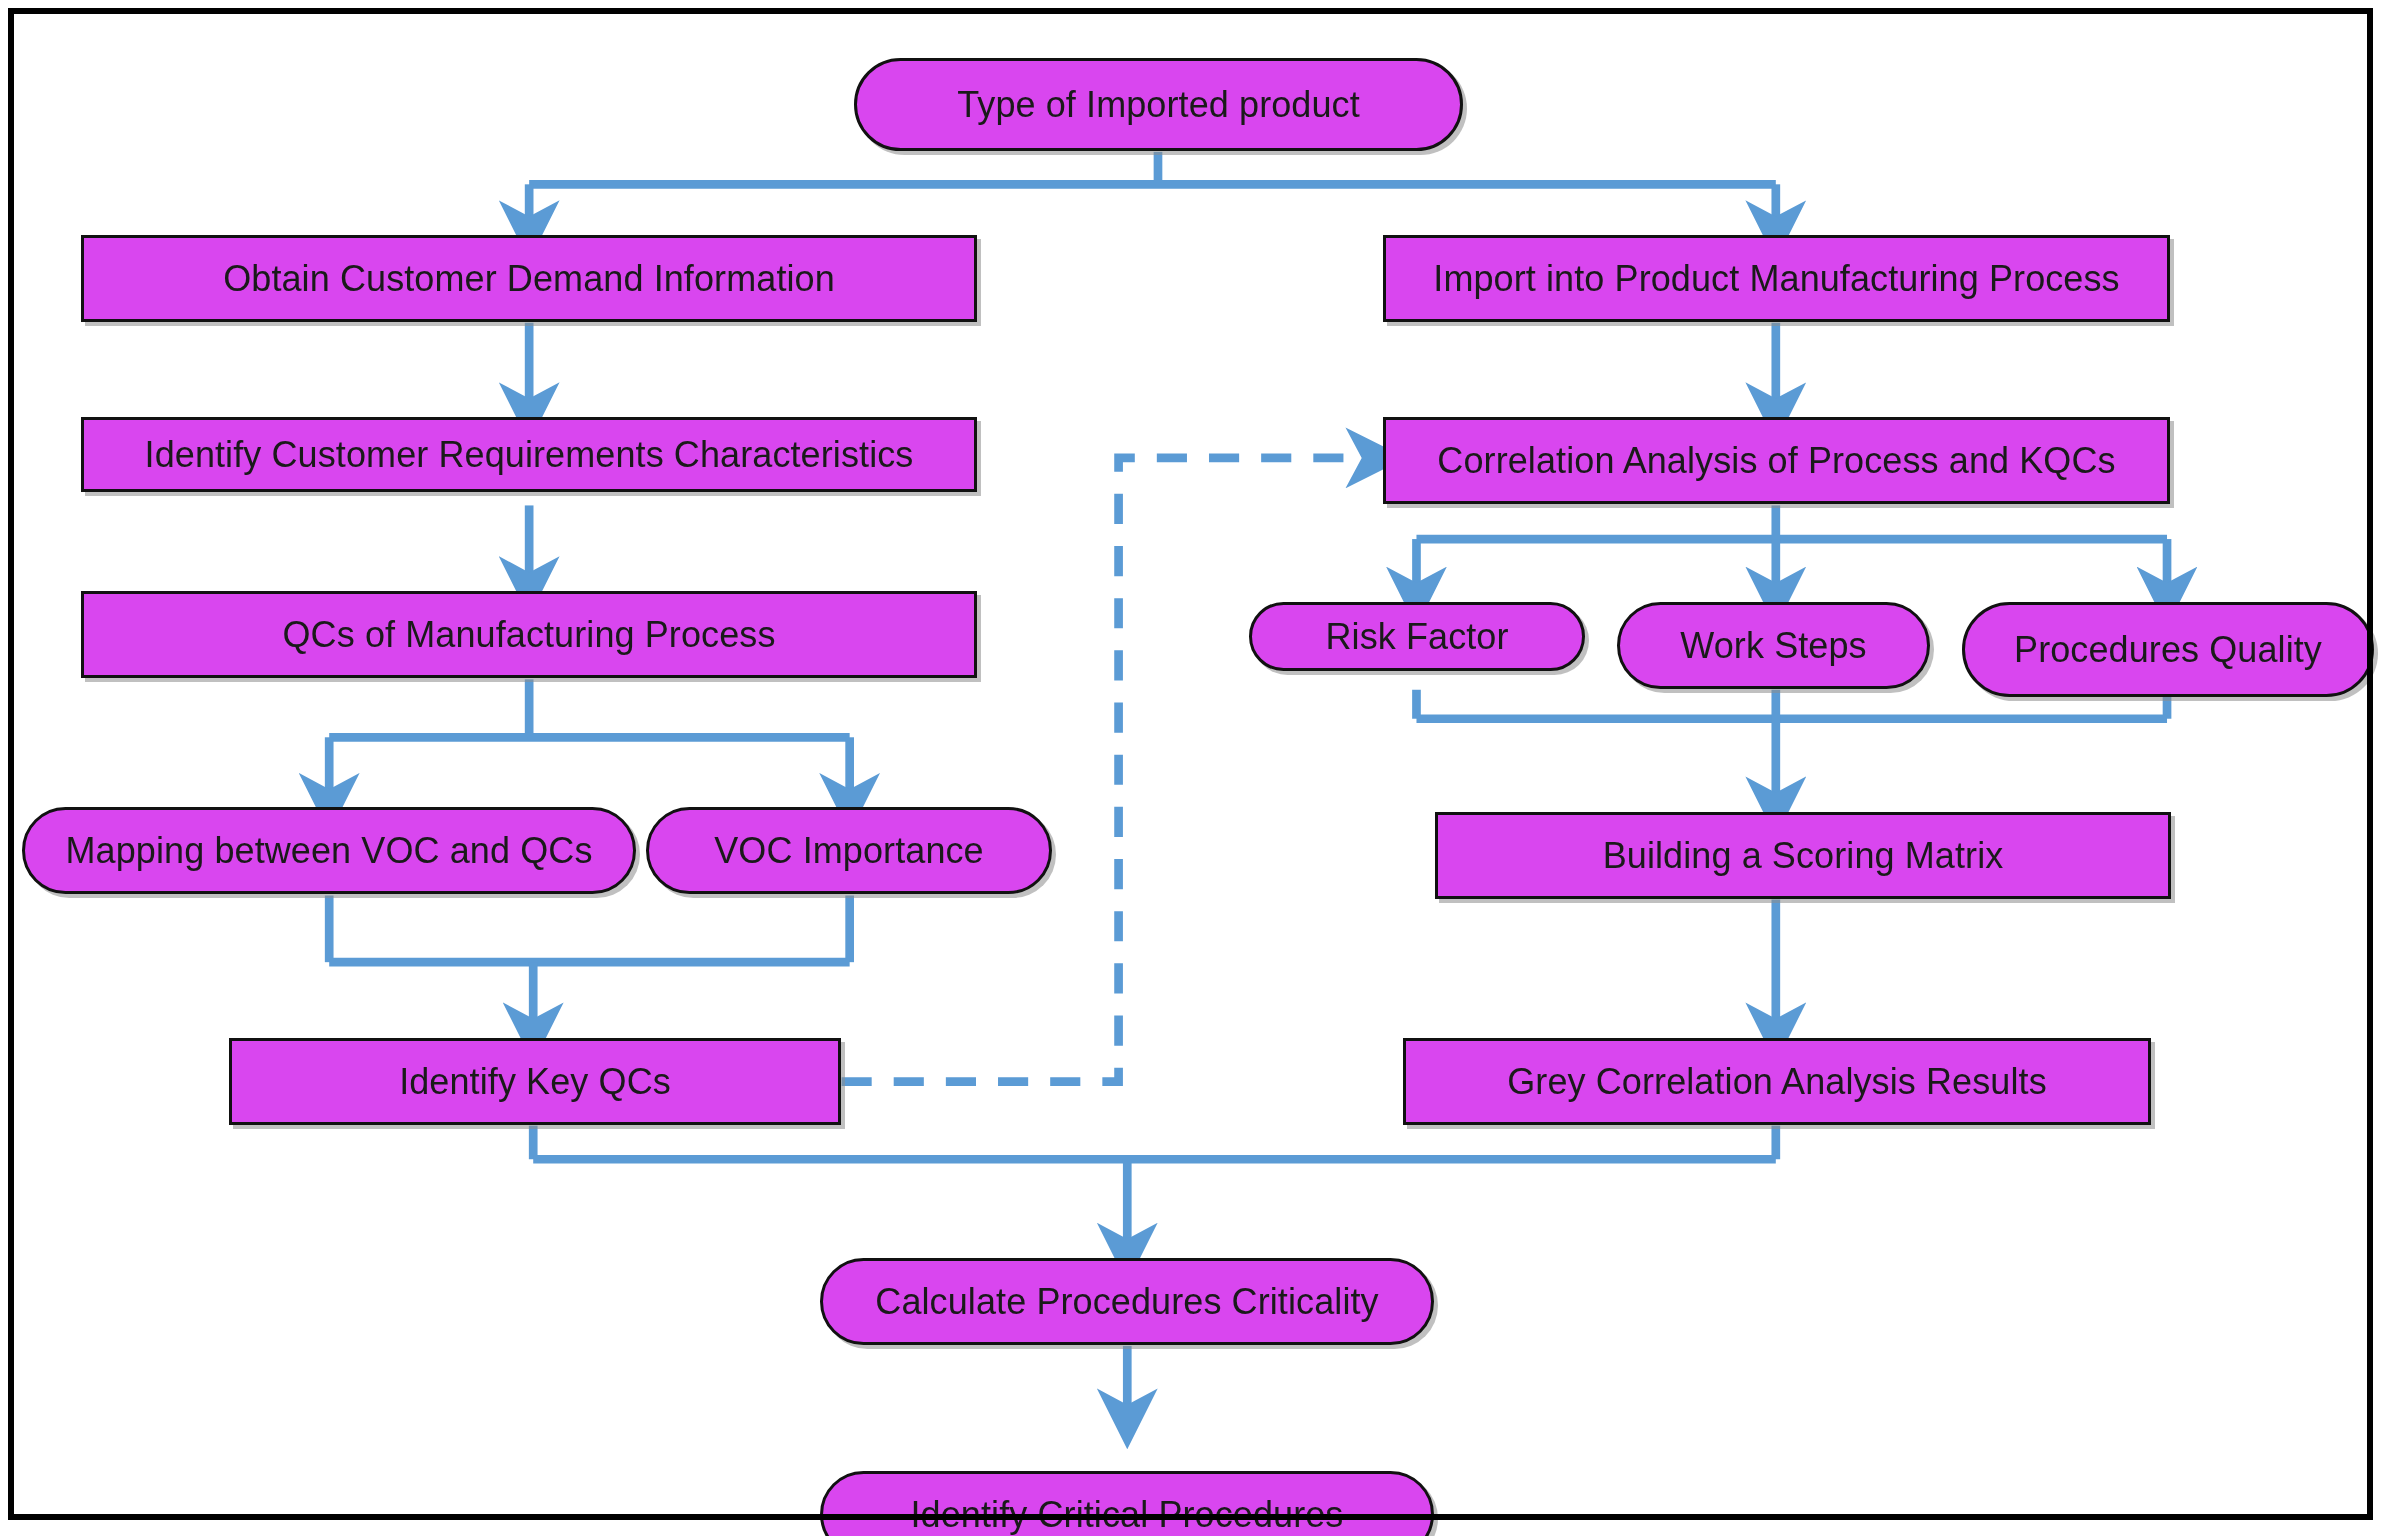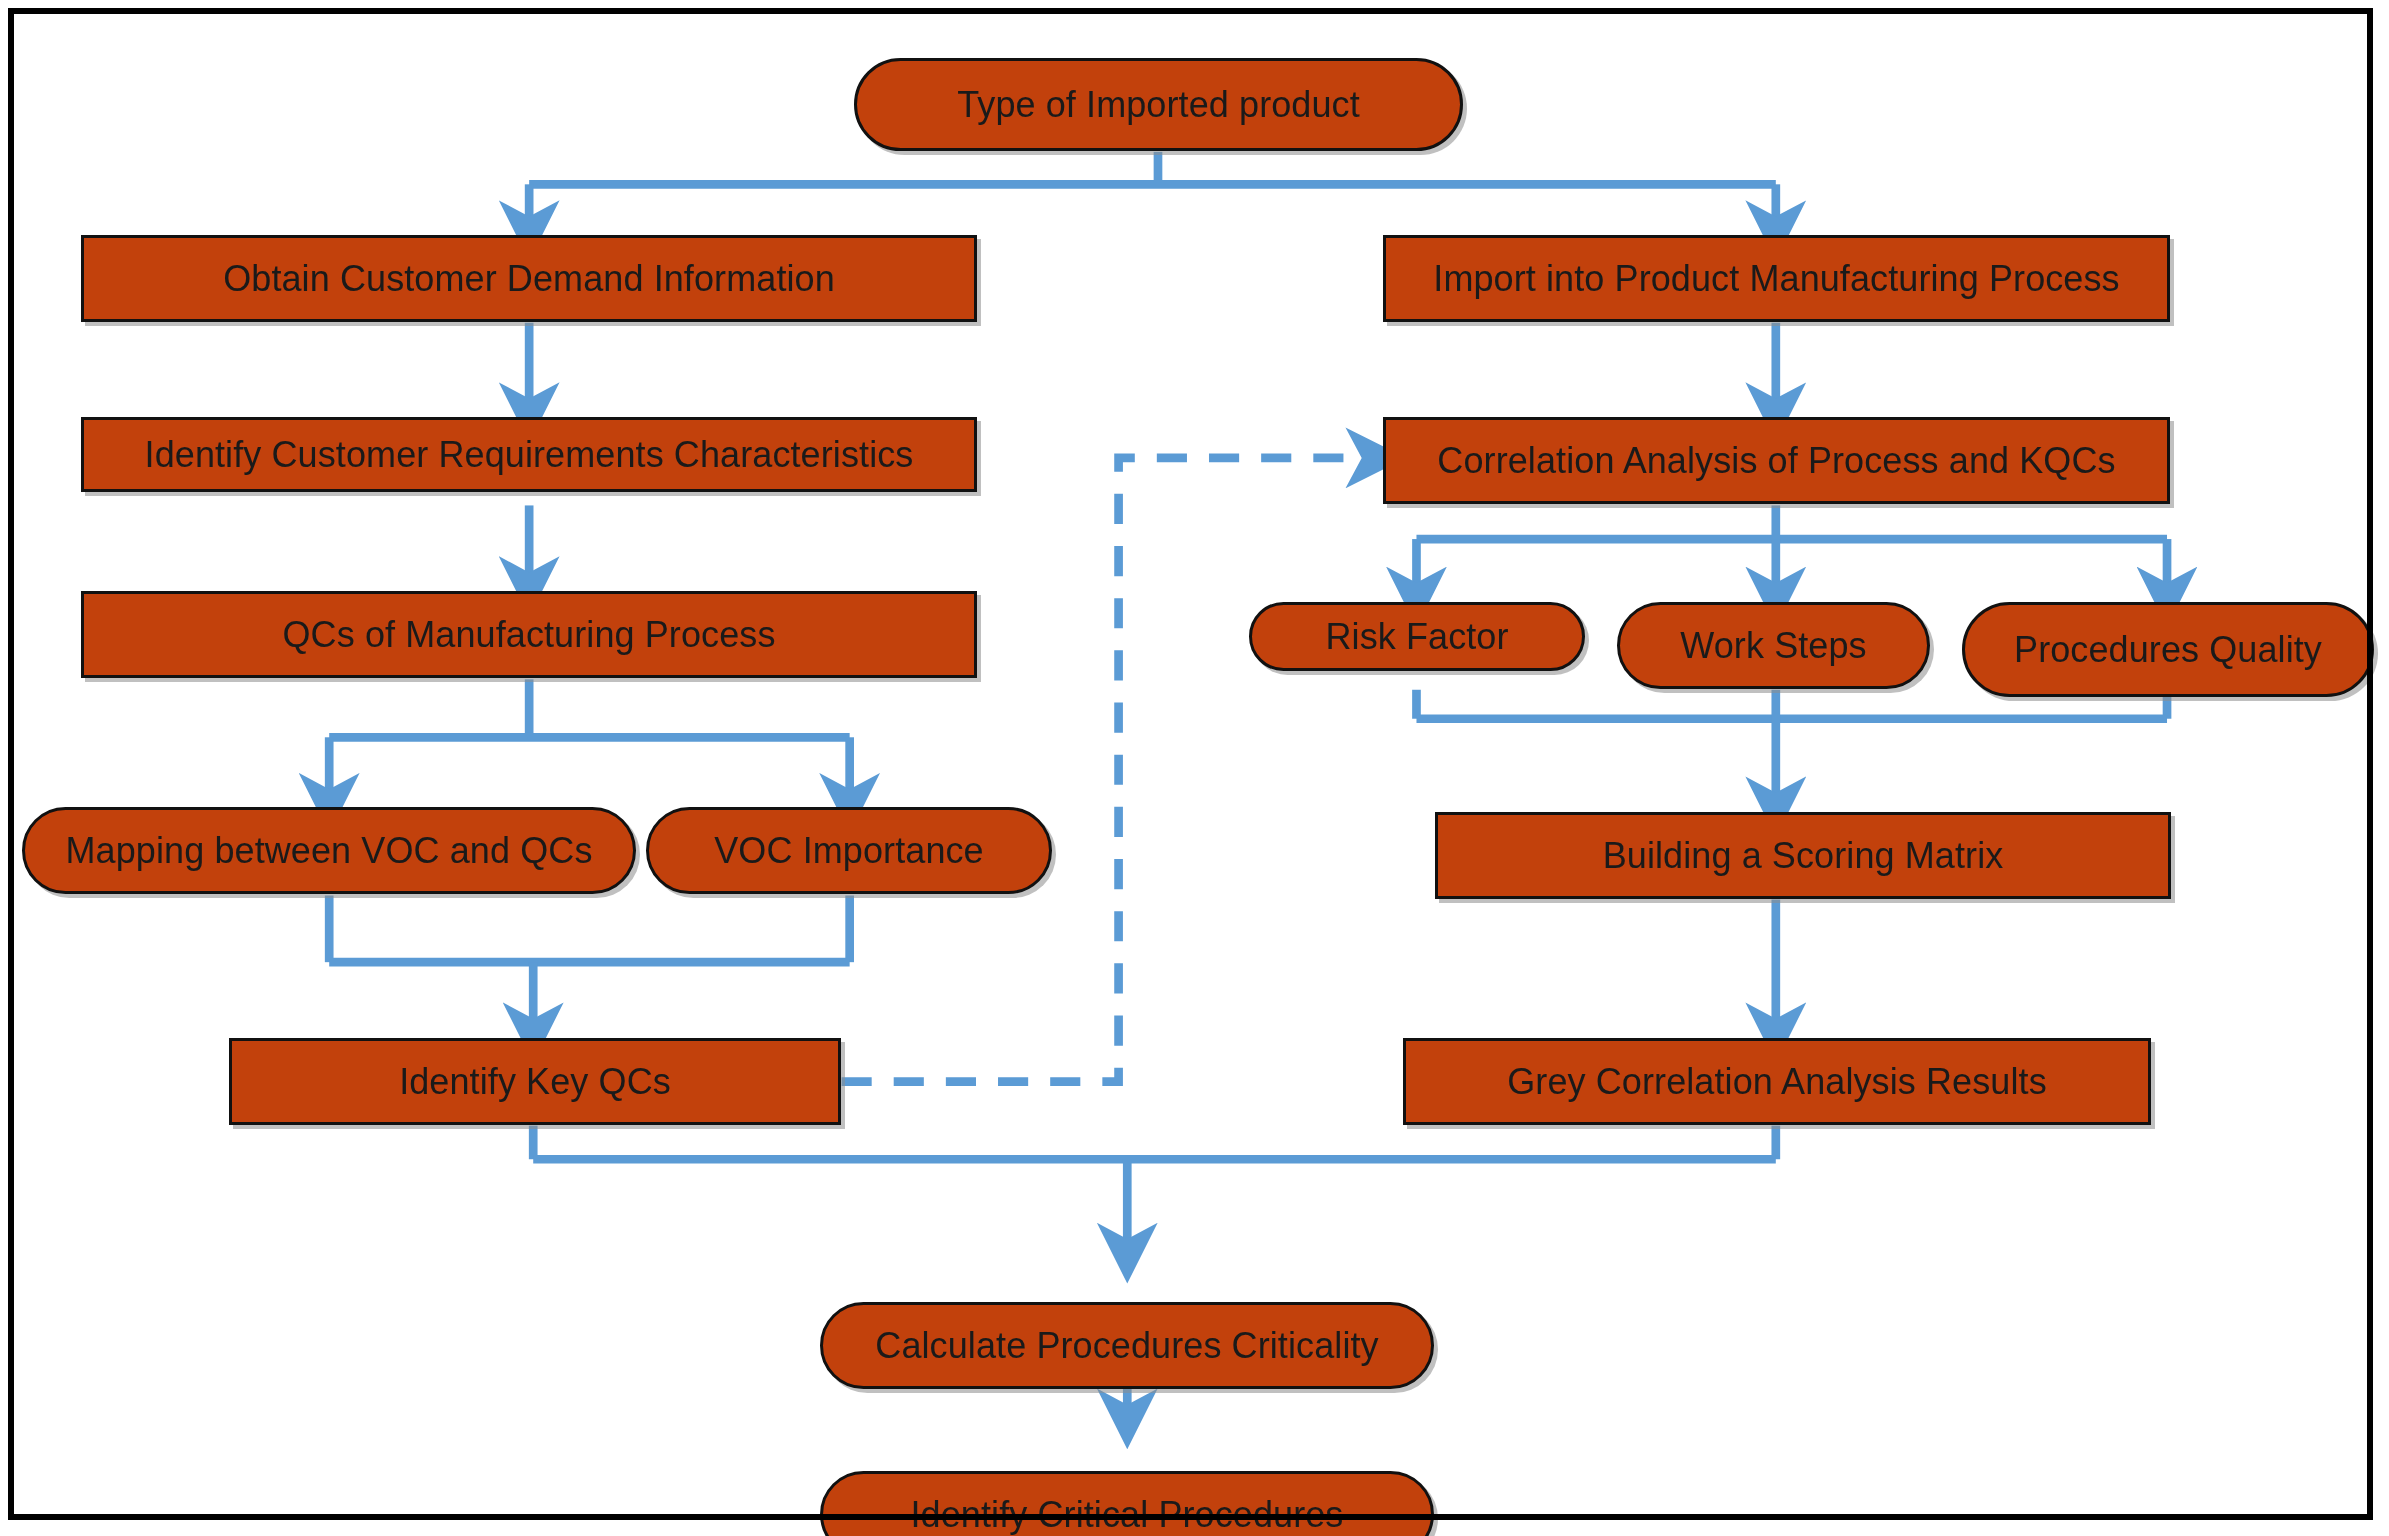--- a/index.html
+++ b/index.html
@@ -30,21 +30,21 @@
   svg#wires {
     position: absolute;
     left: 0;
     top: 0;
     width: 2389px;
     height: 1536px;
   }
   .node {
     position: absolute;
     box-sizing: border-box;
-    background: #c2410c;
+    background: #d946ef;
     display: flex;
     align-items: center;
     justify-content: center;
     text-align: left;
     color: #1a1a1a;
     border: 3.5px solid #111111;
     box-shadow: 4px 4px 0 0 rgba(140,140,140,0.55);
   }
   .node.rect {
     border-radius: 0;
@@ -173,21 +173,21 @@
   </div>
 
   <div class="node rect" style="left:1403px; top:1038px; width:748px; height:87px;">
     <span class="label">Grey Correlation Analysis Results</span>
   </div>
 
   <div class="node rect" style="left:229px; top:1038px; width:612px; height:87px;">
     <span class="label">Identify Key QCs</span>
   </div>
 
-  <div class="node stadium" style="left:820px; top:1258px; width:614px; height:87px;margin-top:44px;">
+  <div class="node stadium" style="left:820px; top:1258px; width:614px; height:87px;">
     <span class="label">Calculate Procedures Criticality</span>
   </div>
 
   <div class="node stadium" style="left:820px; top:1423px; width:614px; height:87px;margin-top:48px;">
     <span class="label">Identify Critical Procedures</span>
   </div>
 
   <div id="frame"></div>
 </div>
 

